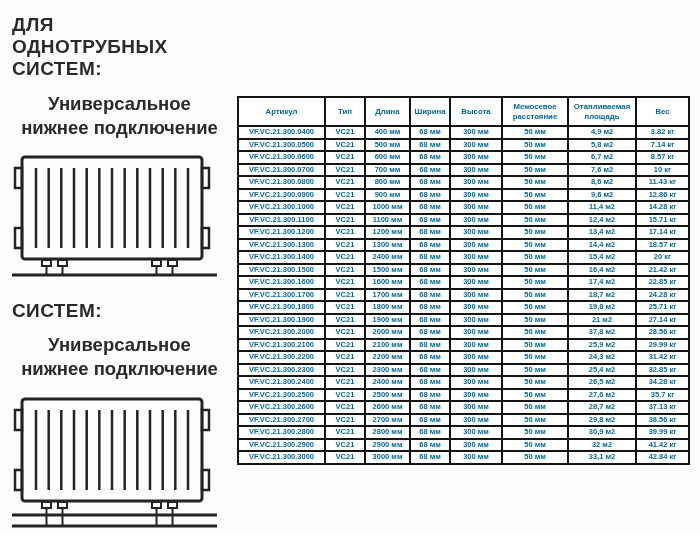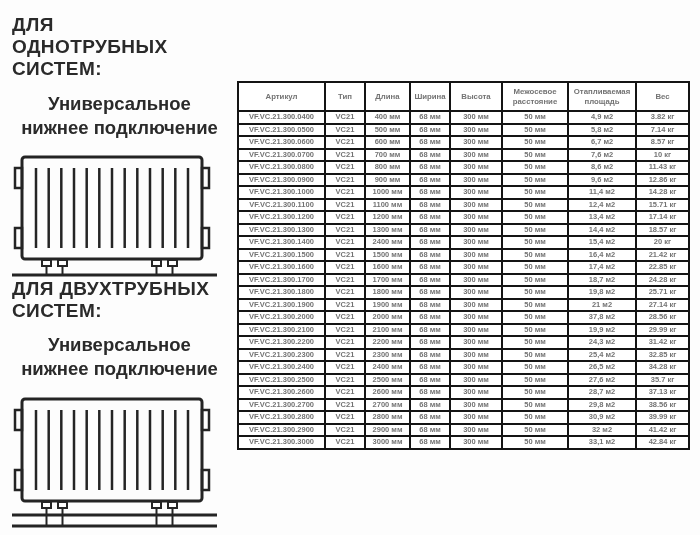--- a/index.html
+++ b/index.html
@@ -33,27 +33,27 @@
     font-weight: bold;
     line-height: 1.3;
     text-align: center;
     color: #2a2a2a;
   }
   .diagram-wrap { margin-top: 14px; width: 205px; }
   .diagram-wrap svg { display: block; }
 
   .spec-table {
     position: absolute;
-    left: 237px; top: 81px;
+    left: 237px; top: 96px;
     width: 453px;
     border-collapse: collapse;
     table-layout: fixed;
     background: #ffffff;
     font-weight: bold;
-    color: #737373;
+    color: #0369a1;
   }
   .spec-table th, .spec-table td {
     border: 2px solid #141414;
     text-align: center;
     vertical-align: middle;
     padding: 0 1px;
     overflow: hidden;
   }
   .spec-table th {
     font-size: 7.8px;
@@ -118,21 +118,21 @@
             <line x1="160.5" y1="112" x2="160.5" y2="121"></line>
         </g>
 
         <line x1="0" y1="121" x2="205" y2="121" stroke-width="3"></line>
       </svg>
     </div>
   </div>
 
   <div class="section section-two">
     <div class="section-heading">
-      <span>ДЛЯ ДВУХТРУБНЫХ</span><br>
+      <br>
       <span>СИСТЕМ:</span>
     </div>
     <div class="section-subheading">
       <span>Универсальное</span><br>
       <span>нижнее подключение</span>
     </div>
     <div class="diagram-wrap">
       <svg width="205" height="136" viewBox="0 0 205 136" fill="none" stroke="#242424">
 
         <rect x="10" y="3" width="180" height="102" rx="3" stroke-width="3"></rect>
@@ -371,21 +371,21 @@
         <td>37,8 м2</td>
         <td>28.56 кг</td>
       </tr>
       <tr>
         <td>VF.VC.21.300.2100</td>
         <td>VC21</td>
         <td>2100 мм</td>
         <td>68 мм</td>
         <td>300 мм</td>
         <td>50 мм</td>
-        <td>19,9 м2</td>
+        <td>25,9 м2</td>
         <td>29.99 кг</td>
       </tr>
       <tr>
         <td>VF.VC.21.300.2200</td>
         <td>VC21</td>
         <td>2200 мм</td>
         <td>68 мм</td>
         <td>300 мм</td>
         <td>50 мм</td>
         <td>24,3 м2</td>

